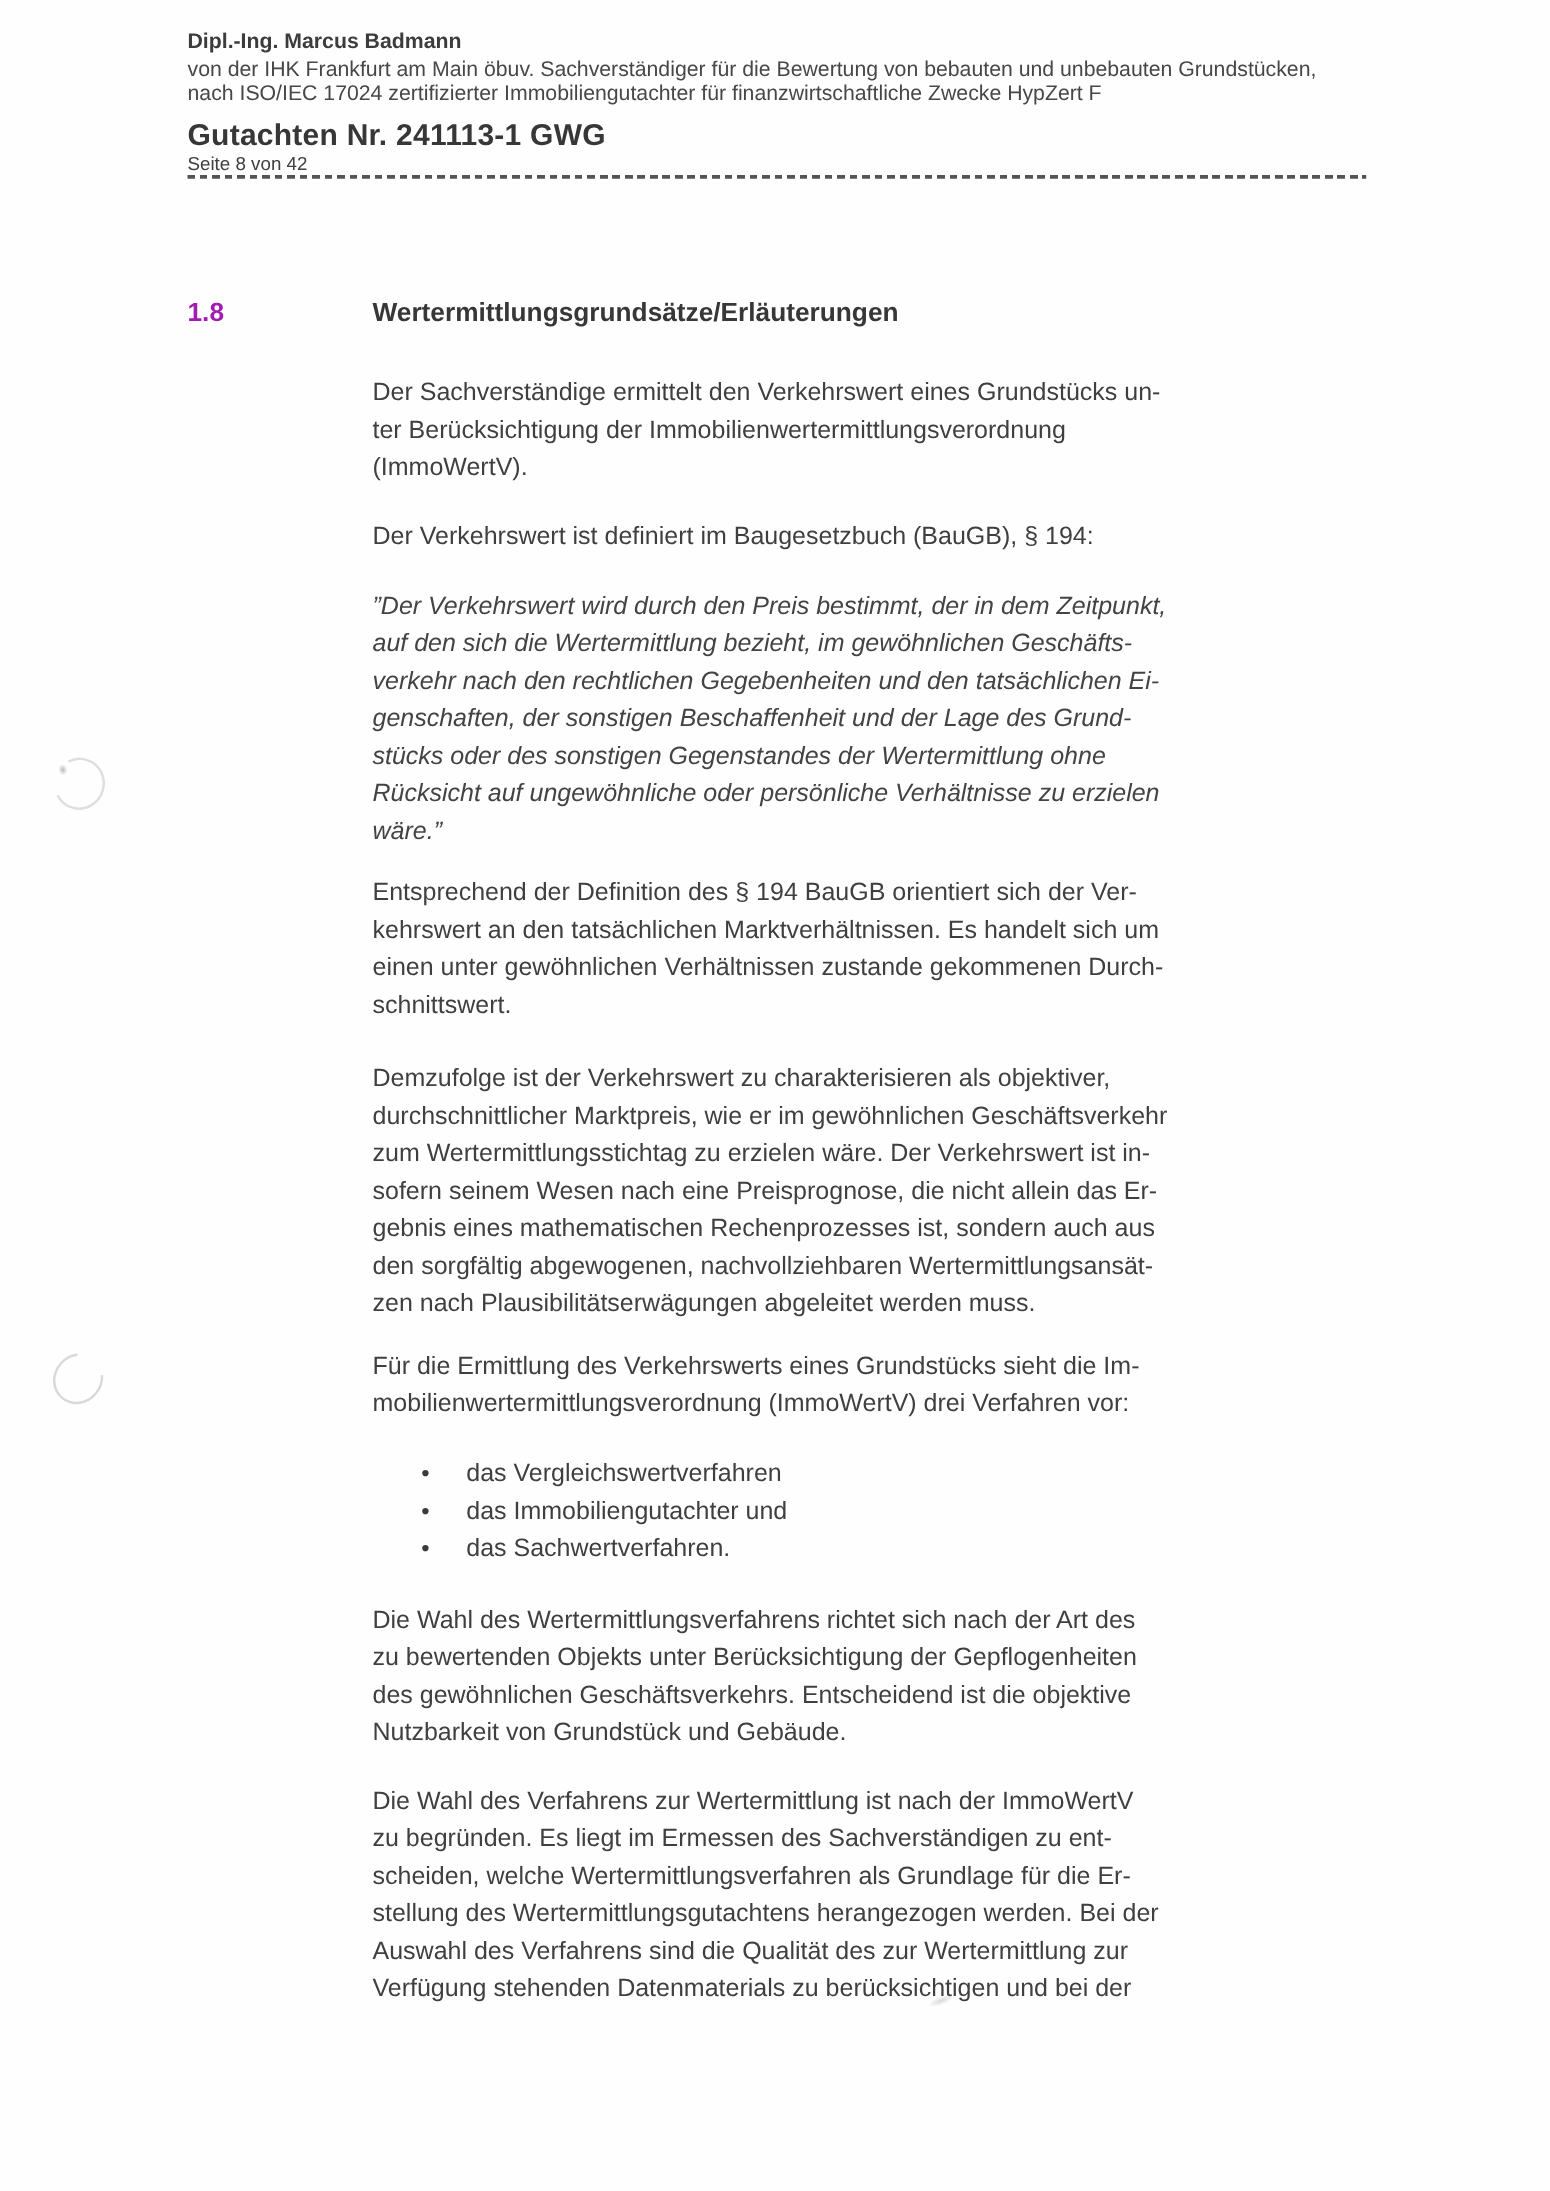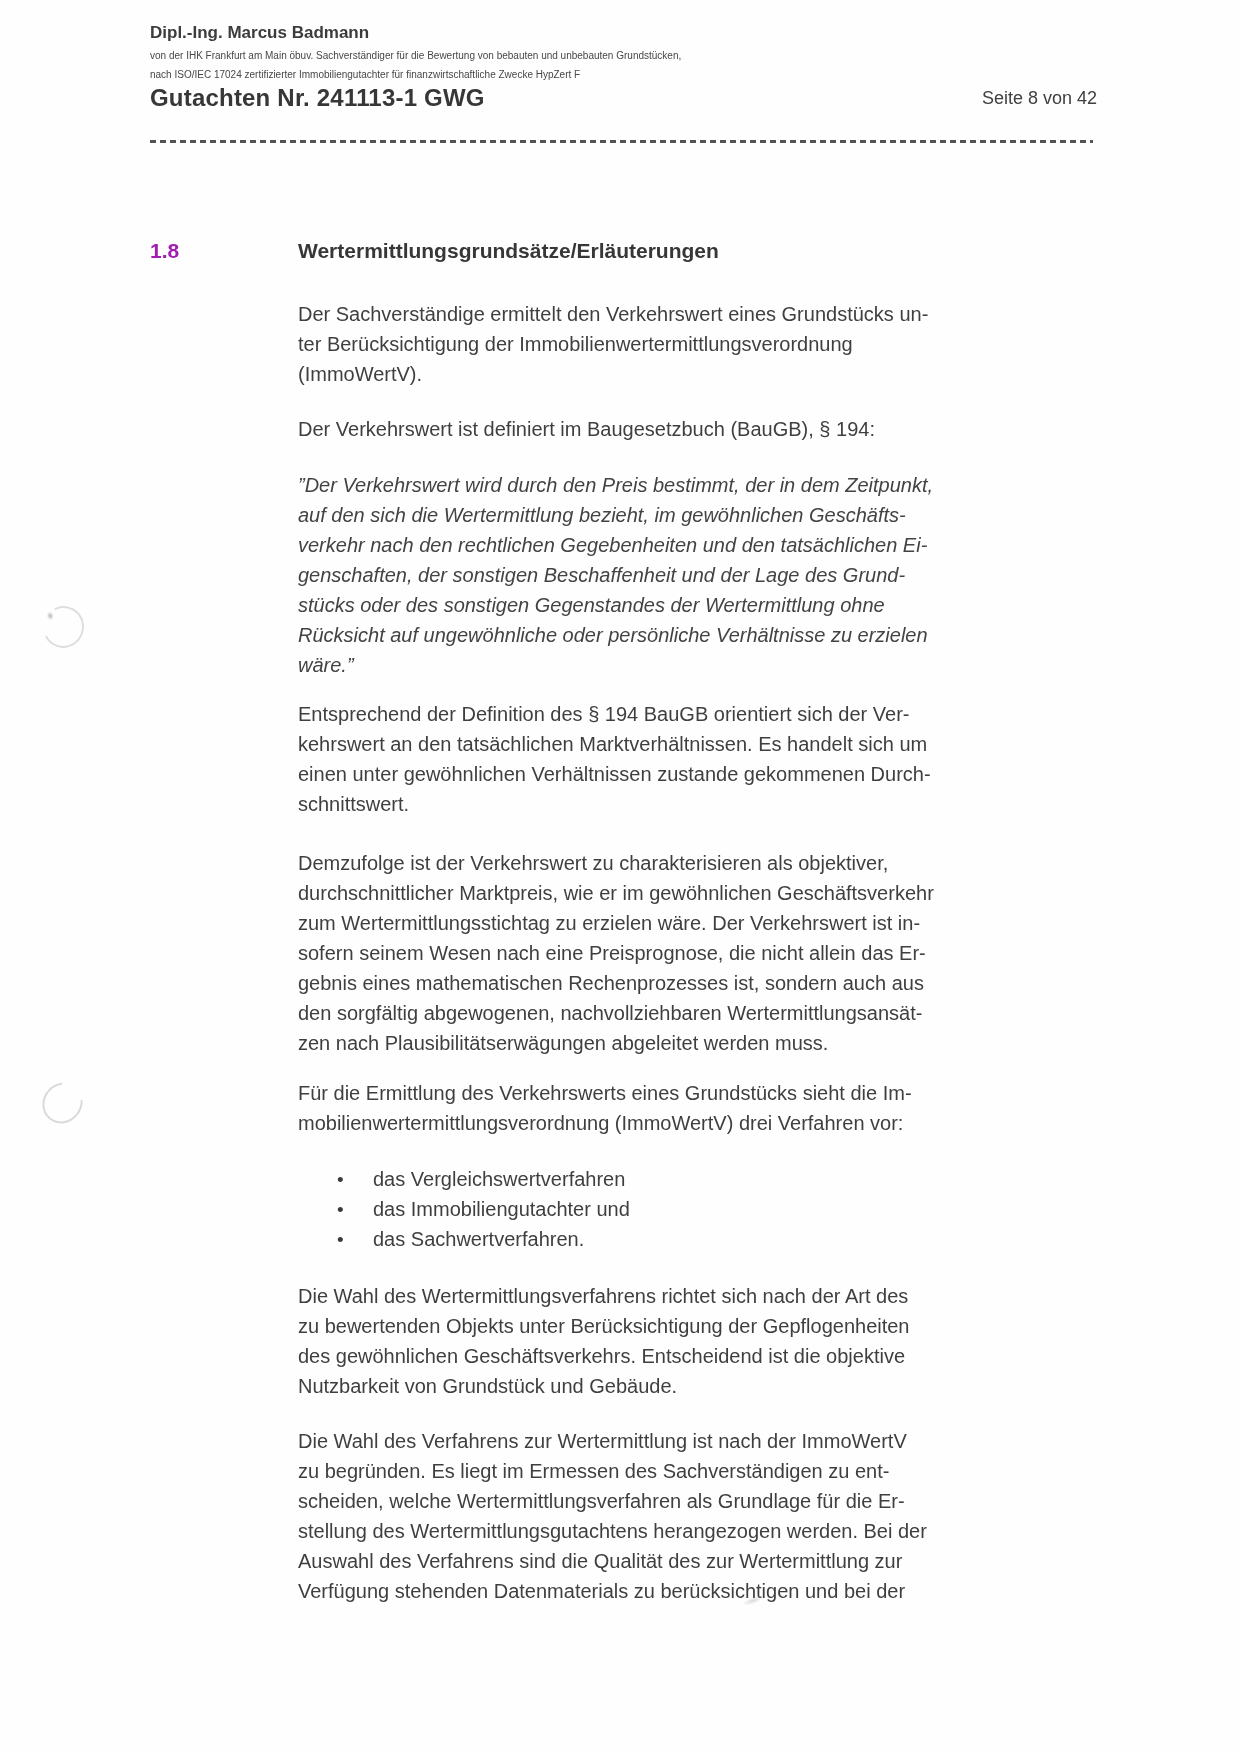--- a/index.html
+++ b/index.html
@@ -25,44 +25,45 @@
     width: 960px;
   }
   .letterhead-name {
     font-size: 17px;
     font-weight: bold;
     color: #3c3c3c;
     line-height: 21px;
   }
   .letterhead-desc {
     margin-top: 3px;
-    font-size: 10px;
+    font-size: 17px;
     color: #474747;
     line-height: 19px;
     white-space: pre-line;
   }
 
   
   .doc-title-row {
     position: absolute;
     left: 150px;
-    top: 84px;
+    top: 95px;
     width: 947px;
     display: flex;
     justify-content: space-between;
-    align-items: center;
+    align-items: flex-start;
+    flex-direction: column;
   }
   .doc-title {
     font-size: 24px;
     font-weight: bold;
     color: #373737;
     letter-spacing: 0.2px;
   }
   .page-indicator {
-    font-size: 18px;
+    font-size: 15px;
     color: #404040;
   }
 
   .separator {
     position: absolute;
     left: 150px;
     top: 140px;
     width: 943px;
     height: 3px;
     background: repeating-linear-gradient(90deg, #545454 0px, #545454 6px, transparent 6px, transparent 10px);

